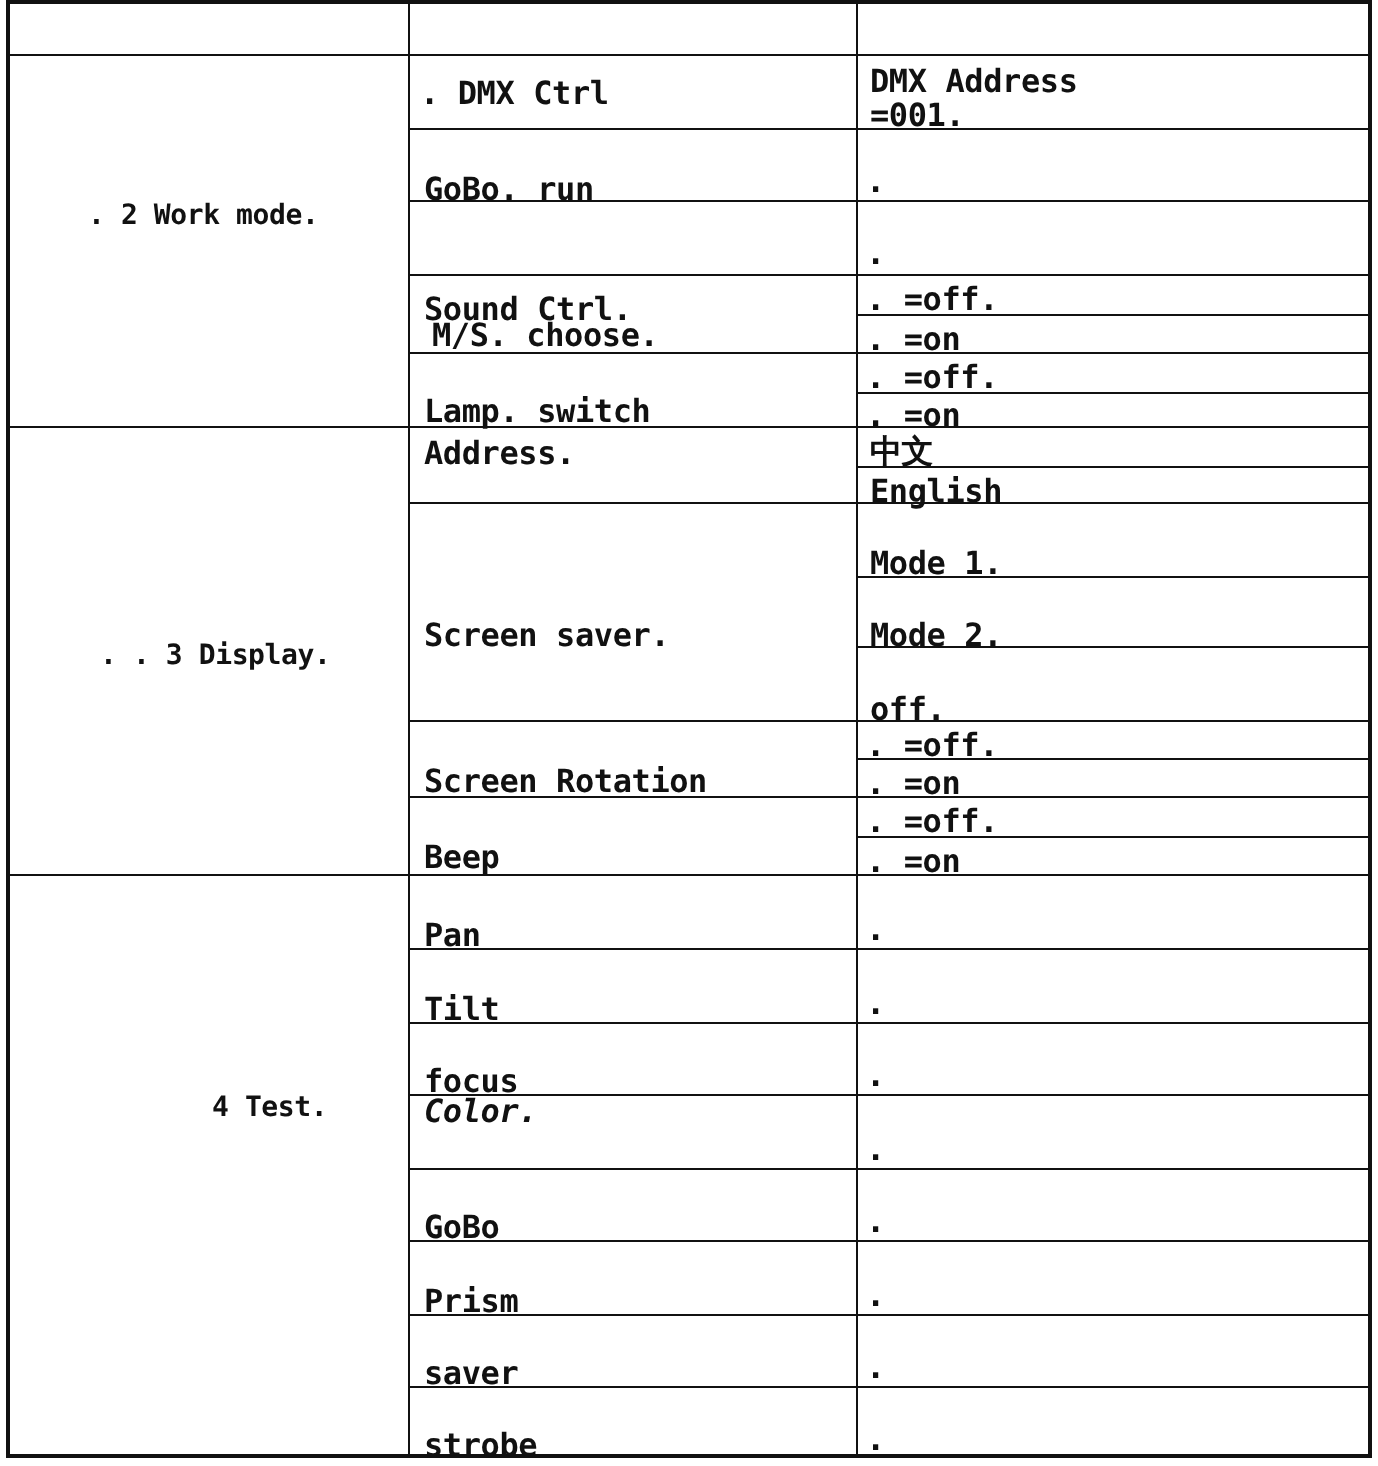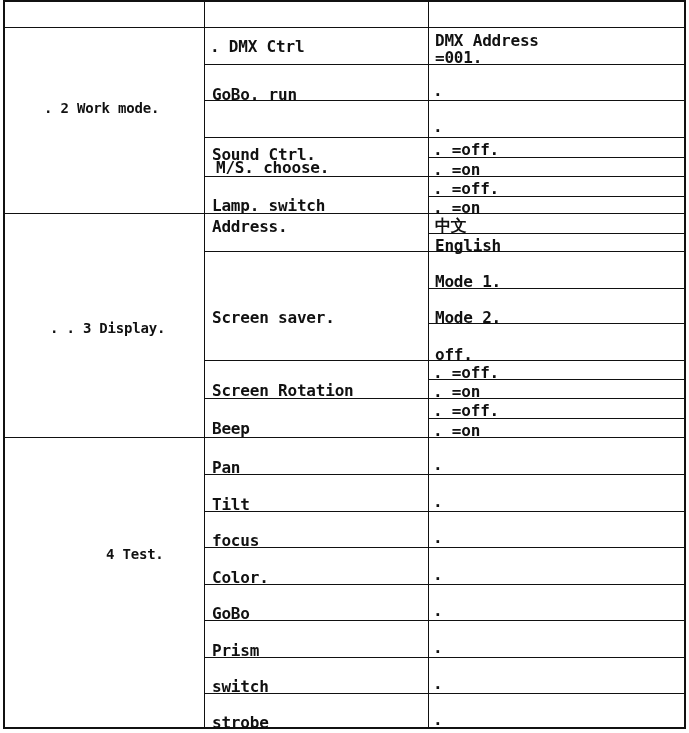--- a/index.html
+++ b/index.html
@@ -92,26 +92,26 @@
 
 <span class="txt" style="left:212px; top:458px;">Pan</span>
 <span class="txt" style="left:433px; top:455px;">.</span>
 
 <span class="txt" style="left:212px; top:495px;">Tilt</span>
 <span class="txt" style="left:433px; top:492px;">.</span>
 
 <span class="txt" style="left:212px; top:531px;">focus</span>
 <span class="txt" style="left:433px; top:528px;">.</span>
 
-<span class="txt" style="left:212px; top:568px;">Color.</span>
+<span class="txt" style="left:212px; top:546px;font-style:italic;">Color.</span>
 <span class="txt" style="left:433px; top:565px;">.</span>
 
 <span class="txt" style="left:212px; top:604px;">GoBo</span>
 <span class="txt" style="left:433px; top:601px;">.</span>
 
 <span class="txt" style="left:212px; top:641px;">Prism</span>
 <span class="txt" style="left:433px; top:638px;">.</span>
 
-<span class="txt" style="left:212px; top:677px;">switch</span>
+<span class="txt" style="left:212px; top:677px;">saver</span>
 <span class="txt" style="left:433px; top:674px;">.</span>
 
 <span class="txt" style="left:212px; top:713px;">strobe</span>
 <span class="txt" style="left:433px; top:710px;">.</span>
 
 </body></html>

